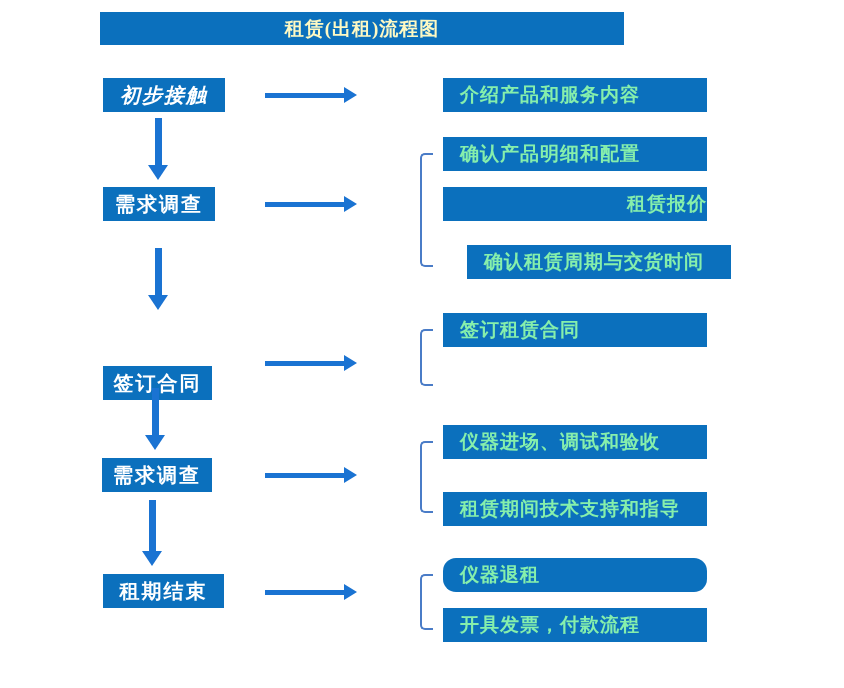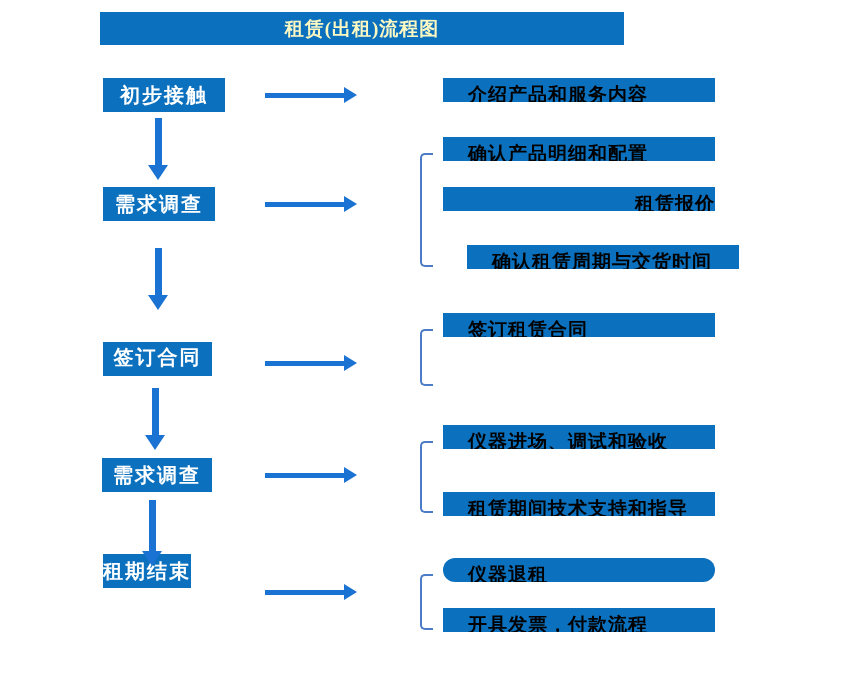--- a/index.html
+++ b/index.html
@@ -31,27 +31,27 @@
     font-weight: bold;
     font-size: 20px;
     line-height: 34px;
     text-align: center;
     letter-spacing: 2px;
   }
   .rbox {
     position: absolute;
     left: 443px;
     width: 247px;
-    height: 24px;
+    height: 34px;
     background: var(--box-blue);
-    color: #000000;
+    color: #86efac;
     font-weight: bold;
     font-size: 19px;
     line-height: 34px;
-    padding-left: 25px;
+    padding-left: 17px;
     letter-spacing: 1px;
     white-space: nowrap;
     overflow: hidden;
   }
   
   .varrow {
     position: absolute;
     width: 20px;
     display: flex;
     flex-direction: column;
@@ -98,25 +98,25 @@
     background: transparent;
   }
 </style>
 </head>
 <body>
 
 <div id="stage" style="--box-blue: #0b70bd; --arrow-blue: #1a73d2; --bracket-blue: #4a7cc7;">
 
   <div class="title-bar">租赁(出租)流程图</div>
 
-  <div class="lbox" style="left:103px; top:78px;  width:122px;">初步接触</div>
+  <div class="lbox" style="left:103px; top:78px;  width:122px;font-style:italic;">初步接触</div>
   <div class="lbox" style="left:103px; top:187px; width:112px;">需求调查</div>
-  <div class="lbox" style="left:103px; top:342px; width:109px;font-family:Liberation Mono, monospace;">签订合同</div>
+  <div class="lbox" style="left:103px; top:366px; width:109px;">签订合同</div>
   <div class="lbox" style="left:102px; top:458px; width:110px;">需求调查</div>
-  <div class="lbox" style="left:103px; top:554px; width:88px;text-align:center;">租期结束</div>
+  <div class="lbox" style="left:103px; top:574px; width:121px;text-align:center;">租期结束</div>
 
   <div class="varrow" style="left:148px; top:118px; height:62px;">
       <div class="shaft"></div>
       <div class="head"></div>
     </div>
   <div class="varrow" style="left:148px; top:248px; height:62px;">
       <div class="shaft"></div>
       <div class="head"></div>
     </div>
   <div class="varrow" style="left:145px; top:388px; height:62px;">

